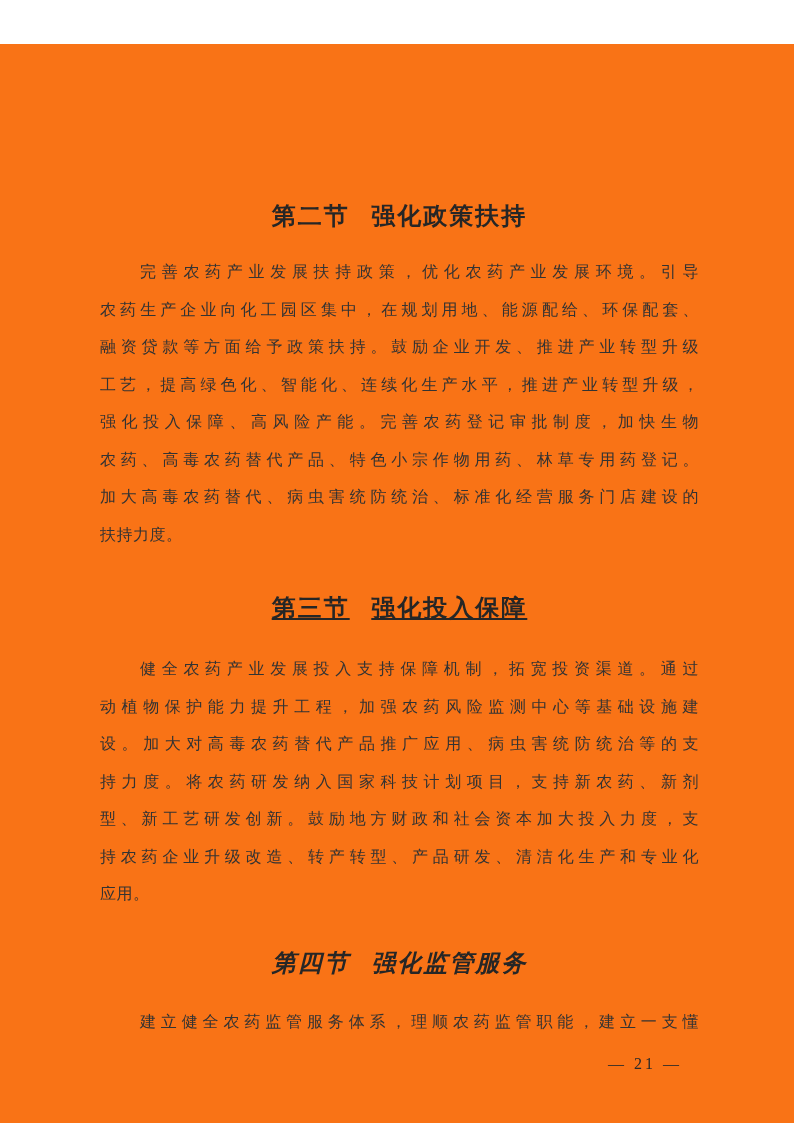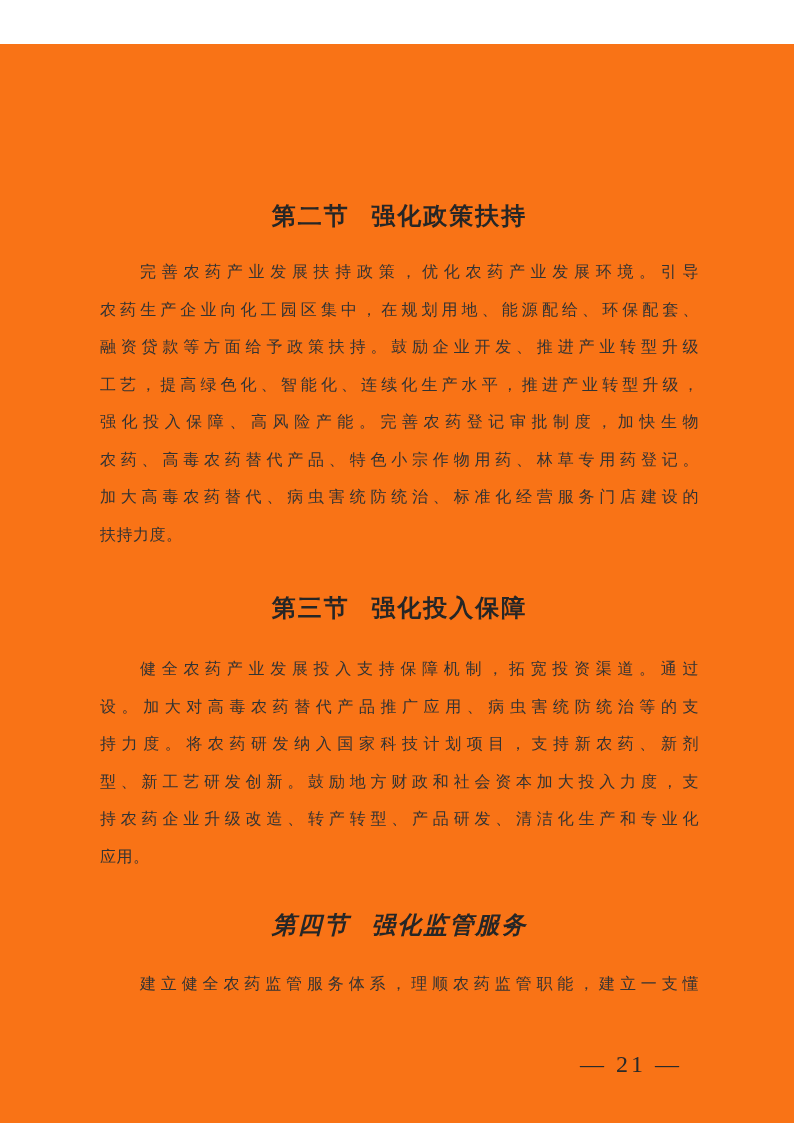--- a/index.html
+++ b/index.html
@@ -33,21 +33,21 @@
     color: #262626;
     letter-spacing: 2px;
   }
   .sec-heading .sec-label {
     margin-right: 0.9em;
   }
   .para {
     margin: 0;
   }
   .para-1 { margin-top: 19px; }
-  .heading-2 { margin-top: 37px; }
+  .heading-2 { margin-top: 37px; text-decoration: underline; }
   .para-2 { margin-top: 24px; }
   .heading-3 { margin-top: 32px; font-style: italic; }
   .para-3 { margin-top: 22px; }
   .line {
     font-size: 16px;
     line-height: 37.5px;
     color: #333333;
     text-align: justify;
     text-align-last: justify;
     text-justify: inter-character;
@@ -57,21 +57,21 @@
     text-indent: 40px;
   }
   .line.last {
     text-align: right;
     text-align-last: left;
   }
   .page-number {
     position: absolute;
     top: 1006px;
     right: 112px;
-    font-size: 24px;
+    font-size: 16px;
     line-height: 28px;
     color: #2a2a2a;
     letter-spacing: 3px;
   }
 </style>
 </head>
 <body>
 
 <div class="page">
   <div class="content">
@@ -90,20 +90,21 @@
       <div class="line">加大高毒农药替代、病虫害统防统治、标准化经营服务门店建设的</div>
       <div class="line last">扶持力度。</div>
     </div>
 
     <h2 class="sec-heading heading-2">
       <span class="sec-label">第三节</span><span>强化投入保障</span>
     </h2>
 
     <div class="para para-2">
       <div class="line first">健全农药产业发展投入支持保障机制，拓宽投资渠道。通过</div>
+      <div class="line">动植物保护能力提升工程，加强农药风险监测中心等基础设施建</div>
       <div class="line">设。加大对高毒农药替代产品推广应用、病虫害统防统治等的支</div>
       <div class="line">持力度。将农药研发纳入国家科技计划项目，支持新农药、新剂</div>
       <div class="line">型、新工艺研发创新。鼓励地方财政和社会资本加大投入力度，支</div>
       <div class="line">持农药企业升级改造、转产转型、产品研发、清洁化生产和专业化</div>
       <div class="line last">应用。</div>
     </div>
 
     <h2 class="sec-heading heading-3">
       <span class="sec-label">第四节</span><span>强化监管服务</span>
     </h2>

